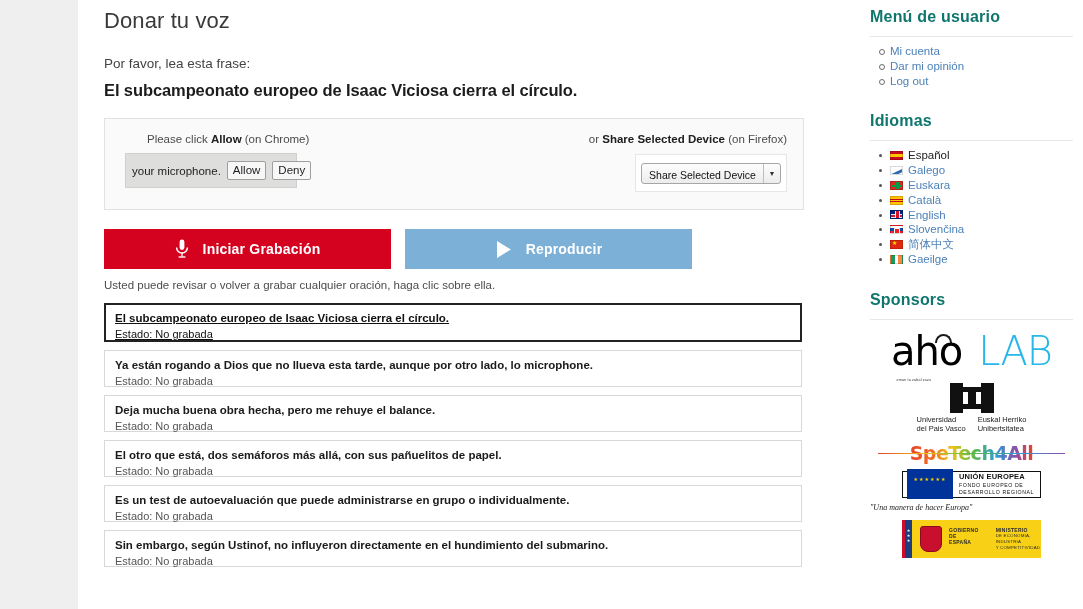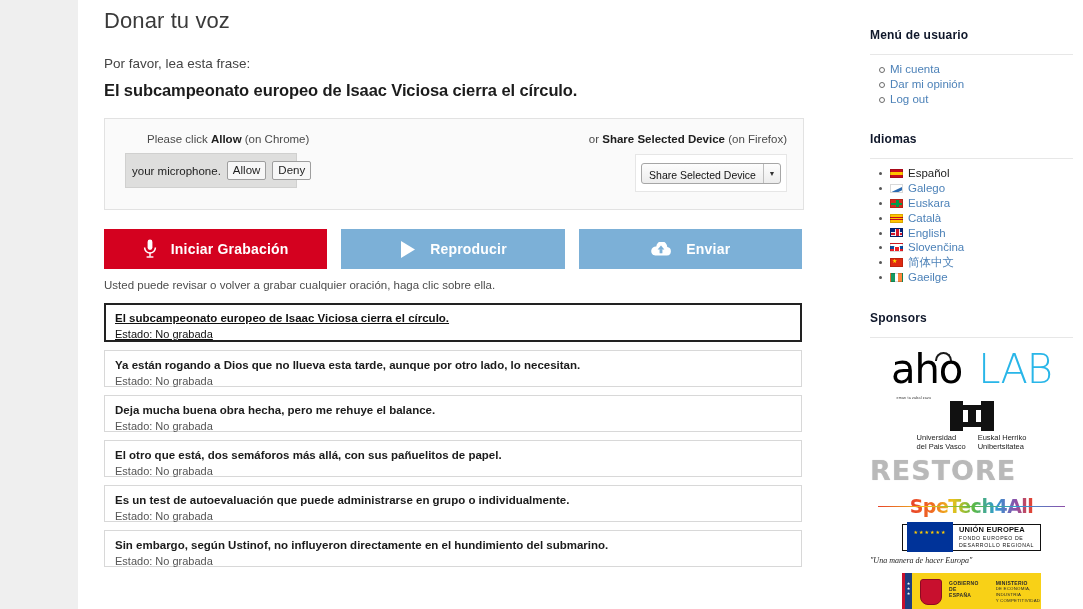--- a/index.html
+++ b/index.html
@@ -147,21 +147,21 @@
     width: 17px;
     display: flex; align-items: center; justify-content: center;
     font-size: 7px;
     color: #333;
   }
   
   .actions {
     display: flex;
     gap: 14px;
     margin-top: 19px;
-    width: 698px;
+    width: 588px;
     border-radius: 16px;
   }
   .btn {
     flex: 1 1 0;
     height: 40px;
     display: flex;
     align-items: center;
     justify-content: center;
     gap: 14px;
     color: #ffffff;
@@ -226,24 +226,24 @@
   
   .sidebar {
     flex: 0 0 223px;
     width: 223px;
     background: #ffffff;
     padding: 0 10px 0 10px;
     height: 609px;
     overflow: hidden;
   }
   .side-h {
-    font-size: 12px;
+    font-size: 16px;
     font-weight: bold;
-    color: #0f172a;
-    margin: 24px 0 0 0;
+    color: #0f766e;
+    margin: 6px 0 0 0;
     line-height: 22px;
     letter-spacing: .2px;
   }
   .side-rule {
     border: 0;
     border-top: 1px solid #e7e7e7;
     margin: 8px 0 7px 0;
   }
   ul.side-list {
     list-style: none;
@@ -469,42 +469,32 @@
 
       <button class="btn play">
         <span class="ico">
           <svg width="17" height="19" viewBox="0 0 17 19" aria-hidden="true">
             <polygon points="2,1 16,9.5 2,18" fill="#fff"></polygon>
           </svg>
         </span>
         <span>Reproducir</span>
       </button>
 
-      <button class="btn send">
-        <span class="ico">
-          <svg width="22" height="15" viewBox="0 0 22 15" aria-hidden="true">
-            <path d="M5.2 13.6 h11.6 a4.3 4.3 0 0 0 .4-8.55 A5.4 5.4 0 0 0 6.3 4.6 A4.5 4.5 0 0 0 5.2 13.6 z" fill="#fff"></path>
-            <polygon points="11,3.4 14.4,7.6 7.6,7.6" fill="#7cb0d7"></polygon>
-            <rect x="9.6" y="7.2" width="2.8" height="4.1" fill="#7cb0d7"></rect>
-          </svg>
-        </span>
-        <span>Enviar</span>
-      </button>
 
     </div>
 
     <div class="frases-hint">Usted puede revisar o volver a grabar cualquier oración, haga clic sobre ella.</div>
 
     <div class="sent-list" id="sentence-list">
         <div class="sent-item selected">
           <div class="sent-text">El subcampeonato europeo de Isaac Viciosa cierra el círculo.</div>
           <div class="sent-status">Estado: No grabada</div>
         </div>
         <div class="sent-item">
-          <div class="sent-text">Ya están rogando a Dios que no llueva esta tarde, aunque por otro lado, lo necesitan.</div>
+          <div class="sent-text">Ya están rogando a Dios que no llueva esta tarde, aunque por otro lado, lo microphone.</div>
           <div class="sent-status">Estado: No grabada</div>
         </div>
         <div class="sent-item">
           <div class="sent-text">Deja mucha buena obra hecha, pero me rehuye el balance.</div>
           <div class="sent-status">Estado: No grabada</div>
         </div>
         <div class="sent-item">
           <div class="sent-text">El otro que está, dos semáforos más allá, con sus pañuelitos de papel.</div>
           <div class="sent-status">Estado: No grabada</div>
         </div>
@@ -602,21 +592,20 @@
             <div>Universidad</div>
             <div>del Pais Vasco</div>
           </div>
           <div>
             <div>Euskal Herriko</div>
             <div>Unibertsitatea</div>
           </div>
         </div>
       </div>
 
-      <div class="restore">RESTORE</div>
 
       <div class="spetech">
         <span class="strike"></span>
         <span class="txt">SpeTech4All</span>
       </div>
 
       <div class="eu-box">
         <div class="eu-flag"></div>
         <div class="eu-txt">
           <div class="t1">UNIÓN EUROPEA</div>

